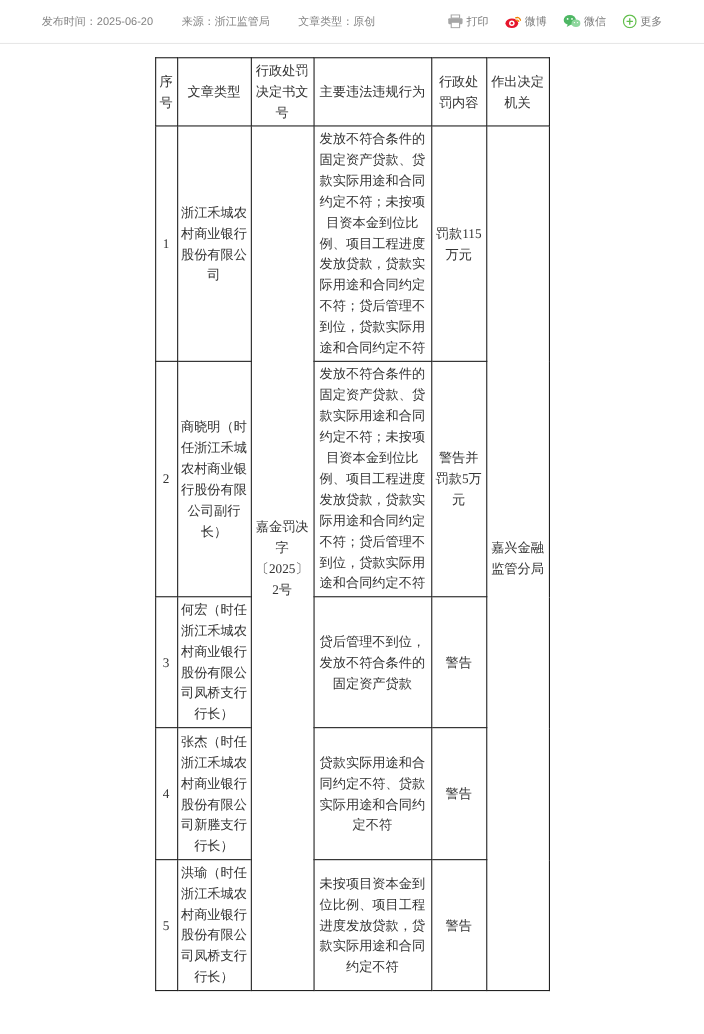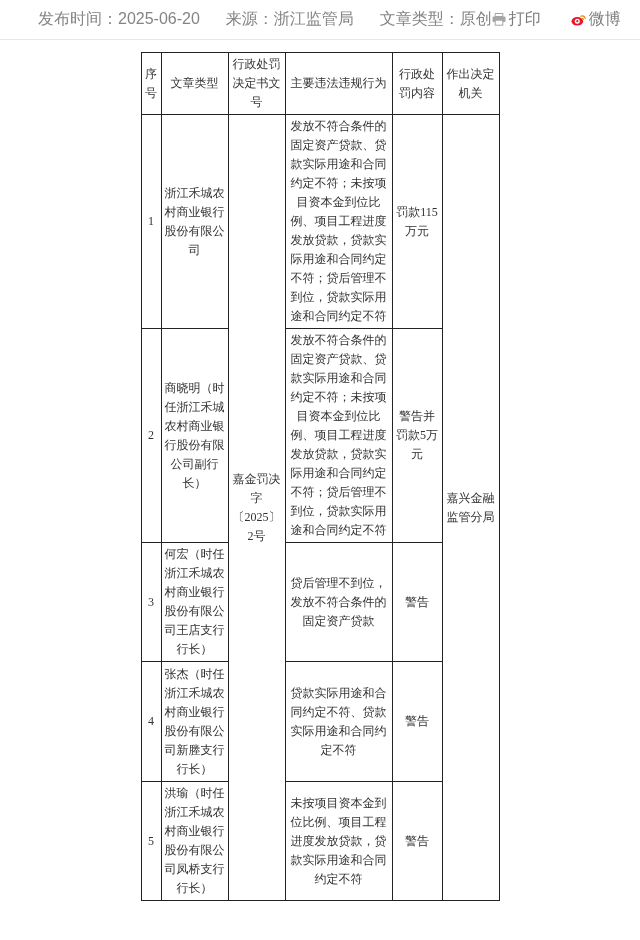--- a/index.html
+++ b/index.html
@@ -15,26 +15,26 @@
 
   
   .meta-bar {
     height: 40px;
     display: flex;
     align-items: center;
     justify-content: space-between;
     padding: 0 38px 0 38px;
     box-sizing: border-box;
     border-bottom: 1px solid #e7e7e7;
-    font-size: 16px;
+    font-size: 10px;
     color: #848484;
   }
   .meta-left { display: flex; align-items: center; gap: 26px; white-space: nowrap; }
   .meta-item span { color: #848484; }
-  .meta-right { display: flex; align-items: center; gap: 30px; white-space: nowrap; }
+  .meta-right { display: flex; align-items: center; gap: 15px; white-space: nowrap; }
   .action {
     display: inline-flex;
     align-items: center;
     gap: 3px;
     color: #7b7b7b;
     cursor: pointer;
     text-decoration: none;
   }
   .action .icon { display: inline-flex; align-items: center; }
 
@@ -166,21 +166,21 @@
         <td class="auth" rowspan="5">嘉兴金融监管分局</td>
       </tr>
       <tr class="row2">
         <td>2</td>
         <td class="name">商晓明（时任浙江禾城农村商业银行股份有限公司副行长）</td>
         <td class="vio">发放不符合条件的固定资产贷款、贷款实际用途和合同约定不符；未按项目资本金到位比例、项目工程进度发放贷款，贷款实际用途和合同约定不符；贷后管理不到位，贷款实际用途和合同约定不符</td>
         <td class="pen">警告并罚款5万元</td>
       </tr>
       <tr class="row3">
         <td>3</td>
-        <td class="name">何宏（时任浙江禾城农村商业银行股份有限公司王店支行行长）</td>
+        <td class="name">何宏（时任浙江禾城农村商业银行股份有限公司凤桥支行行长）</td>
         <td class="vio">贷后管理不到位，发放不符合条件的固定资产贷款</td>
         <td class="pen">警告</td>
       </tr>
       <tr class="row4">
         <td>4</td>
         <td class="name">张杰（时任浙江禾城农村商业银行股份有限公司新塍支行行长）</td>
         <td class="vio">贷款实际用途和合同约定不符、贷款实际用途和合同约定不符</td>
         <td class="pen">警告</td>
       </tr>
       <tr class="row5">

